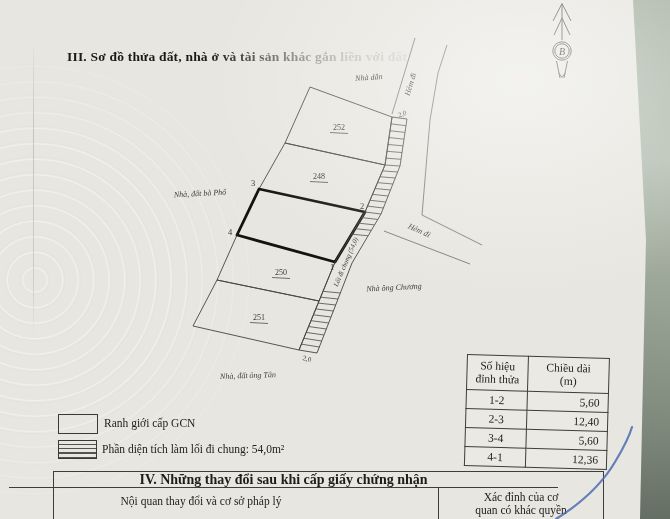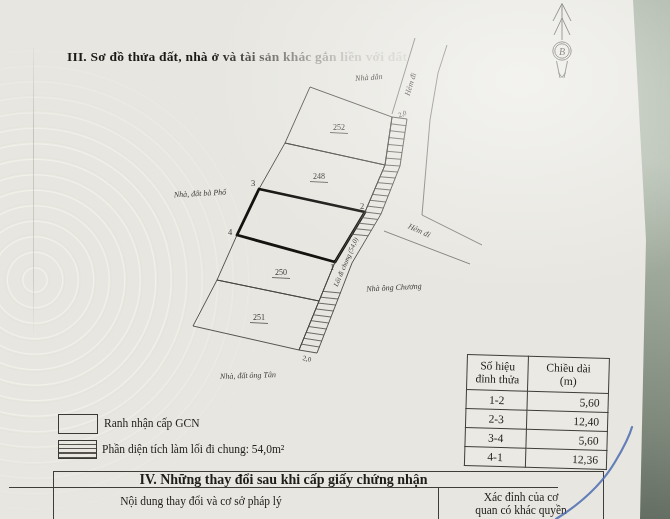--- a/index.html
+++ b/index.html
@@ -172,21 +172,21 @@
     <text class="map-text it" x="394" y="290" font-size="8" text-anchor="middle" transform="rotate(-3 394 289)">Nhà ông Chương</text>
     <text class="map-text" x="307" y="361" font-size="7" text-anchor="middle" transform="rotate(14 307 359)">2,0</text>
     <text class="map-text it" x="248" y="378" font-size="8" text-anchor="middle" transform="rotate(-2 248 376)">Nhà, đất ông Tân</text>
     <text class="map-text it" x="200" y="196" font-size="8" text-anchor="middle" transform="rotate(-3 200 194)">Nhà, đất bà Phố</text>
   </g>
 </svg>
 
 <div class="wash"></div>
 
 <div class="legend-box1"></div>
-<div class="legend-label lg1">Ranh nhận cấp GCN</div>
+<div class="legend-label lg1">Ranh giới cấp GCN</div>
 <div class="legend-box2"></div>
 <div class="legend-label lg2">Phần diện tích làm lối đi chung: 54,0m²</div>
 
 <table class="dim-table">
   <tbody>
       <tr>
     <th class="col-edge">
       <span>Số hiệu</span><br>
       <span>đỉnh thửa</span>
     </th>
@@ -211,21 +211,21 @@
     <td class="col-edge">4-1</td>
     <td class="col-len">12,36</td>
   </tr>
 </tbody>
   </table>
 
 <div class="sec4">
   <div class="sec4-title">IV. Những thay đổi sau khi cấp giấy chứng nhận</div>
   <div class="sec4-cols">
     <div class="sec4-left">
-      <span>Nội dung thay đổi và cơ sở pháp lý</span>
+      <span>Nội quan thay đổi và cơ sở pháp lý</span>
     </div>
     <div class="sec4-right">
       <span>Xác đỉnh của cơ</span><br>
       <span>quan có khác quyền</span>
     </div>
   </div>
 </div>
 
 <svg class="topmost" width="670" height="519" viewBox="0 0 670 519">
   <path d="M 556 519 C 580 504 602 484 615 462 C 624 447 629 438 632 427" fill="none" stroke="#4e6cb2" stroke-width="2.2" stroke-linecap="round" opacity=".85"></path>

